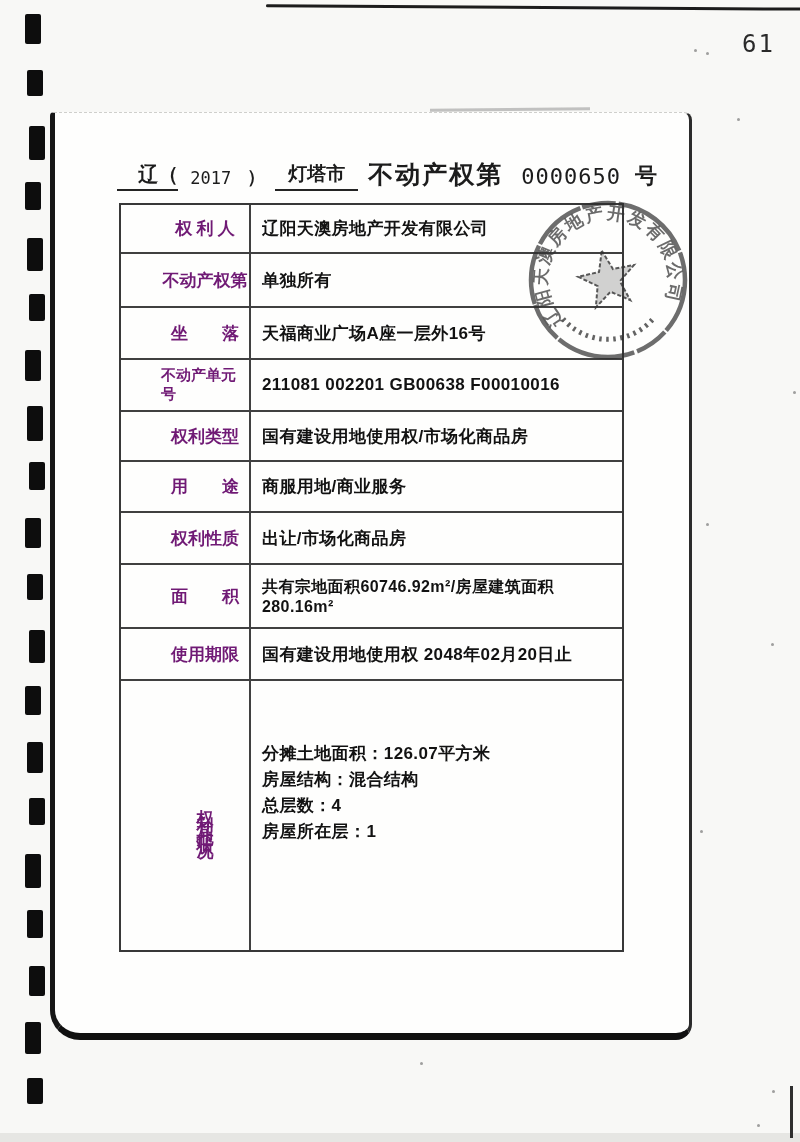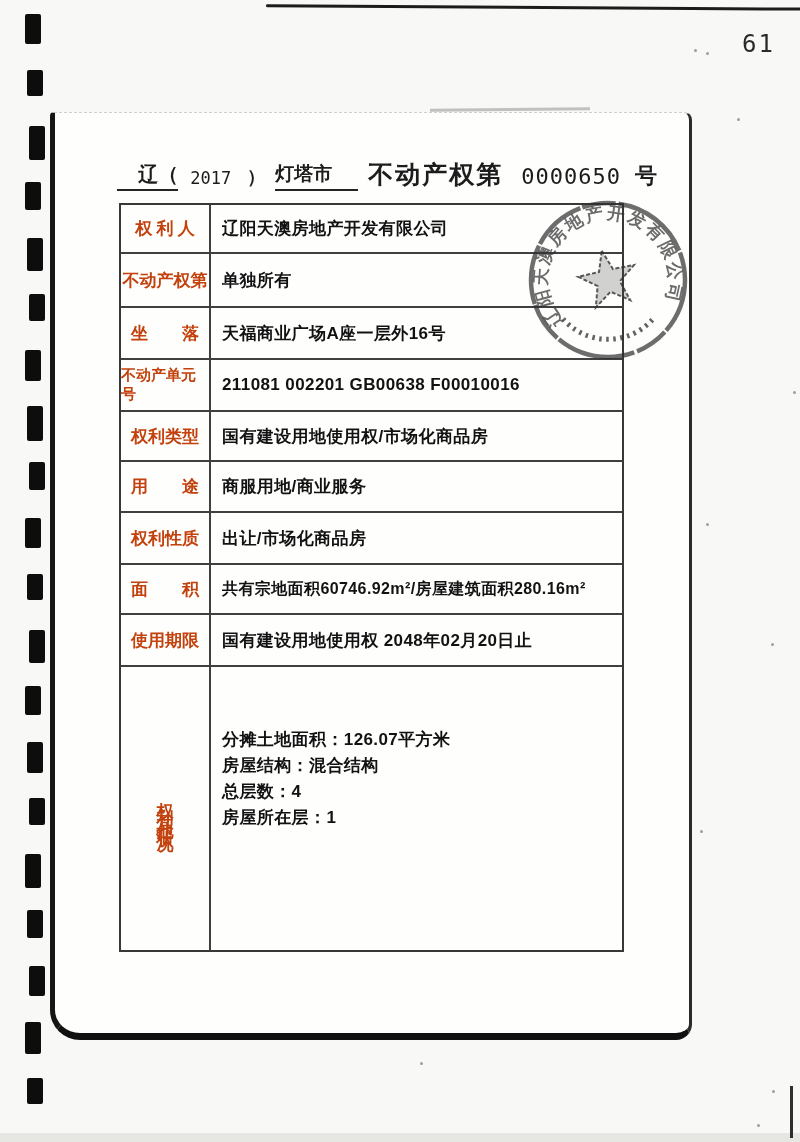--- a/index.html
+++ b/index.html
@@ -30,35 +30,35 @@
     border-top:1px dashed #cfcfcc;border-radius:4px 8px 16px 30px;}
 
   
   .cert-header{position:absolute;left:62px;top:34px;width:540px;height:44px;
     display:flex;align-items:flex-end;color:#1c1c1c;white-space:nowrap;}
   .u-line{border-bottom:2px solid #242424;}
   .h-province{width:68px;text-align:right;font-family:"Liberation Serif","DejaVu Serif",serif;
     font-weight:700;font-size:20px;padding-bottom:1px;}
   .h-year{margin-left:12px;font-family:"DejaVu Sans Mono",monospace;font-size:17px;padding-bottom:3px;}
   .h-paren{margin-left:16px;font-size:18px;font-weight:600;padding-bottom:2px;}
-  .h-city{margin-left:10px;width:92px;
+  .h-city{margin-left:10px;width:92px;text-align:center;
     font-family:"Liberation Serif","DejaVu Serif",serif;font-weight:700;font-size:19px;padding-bottom:2px;}
   .h-certlabel{margin-left:10px;font-family:"Liberation Serif","DejaVu Serif",serif;
     font-weight:700;font-size:25px;letter-spacing:2px;}
   .h-certnum{margin-left:18px;font-family:"DejaVu Sans Mono",monospace;font-size:22px;padding-bottom:2px;letter-spacing:1px;}
   .h-suffix{margin-left:14px;font-family:"Liberation Serif","DejaVu Serif",serif;font-weight:700;font-size:22px;}
 
   
   .cert-table{position:absolute;left:64px;top:90px;width:505px;height:749px;
     border:2px solid #383838;box-sizing:border-box;display:flex;flex-direction:column;}
   .t-row{display:flex;border-bottom:2px solid #404040;box-sizing:border-box;}
   .t-row:last-child{border-bottom:none;flex:1;}
   .t-label{width:90px;border-right:2px solid #404040;box-sizing:border-box;flex:none;
     display:flex;align-items:center;justify-content:center;
-    font-family:"Liberation Serif","DejaVu Serif",serif;font-weight:600;font-size:17px;color:#c2410c;}
+    font-family:"Liberation Serif","DejaVu Serif",serif;font-weight:600;font-size:17px;color:#701a75;margin-left:40px;}
   .t-value{flex:1;display:flex;align-items:center;padding-left:11px;box-sizing:border-box;
     font-weight:700;font-size:17px;color:#121212;letter-spacing:.4px;white-space:pre-line;}
   .t-row.tall .t-value{align-items:flex-start;padding-top:60px;line-height:26px;}
   .v-label{writing-mode:vertical-rl;text-orientation:upright;letter-spacing:7px;}
 
   
   .seal{position:absolute;left:468px;top:82px;opacity:.82;z-index:5;}
 </style>
 </head>
 <body>
@@ -146,21 +146,21 @@
         <div class="t-value">国有建设用地使用权/市场化商品房</div>
       </div>
       <div class="t-row" style="height:51px">
         <div class="t-label">用　　途</div>
         <div class="t-value">商服用地/商业服务</div>
       </div>
       <div class="t-row" style="height:52px">
         <div class="t-label">权利性质</div>
         <div class="t-value">出让/市场化商品房</div>
       </div>
-      <div class="t-row" style="height:50px">
+      <div class="t-row" style="height:64px">
         <div class="t-label">面　　积</div>
         <div class="t-value" style="font-size:16px">共有宗地面积60746.92m²/房屋建筑面积280.16m²</div>
       </div>
       <div class="t-row" style="height:52px">
         <div class="t-label">使用期限</div>
         <div class="t-value">国有建设用地使用权 2048年02月20日止</div>
       </div>
       <div class="t-row tall">
         <div class="t-label">
           <span class="v-label">权利其他状况</span>

